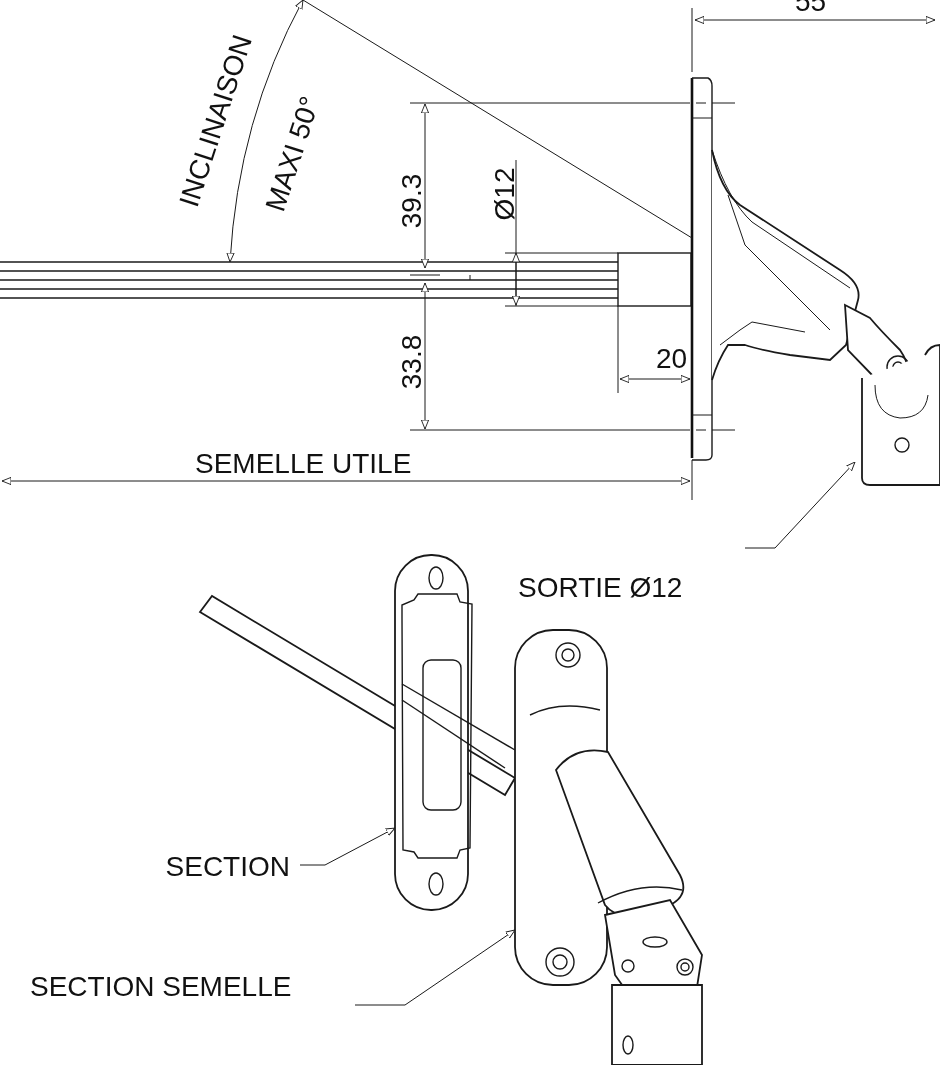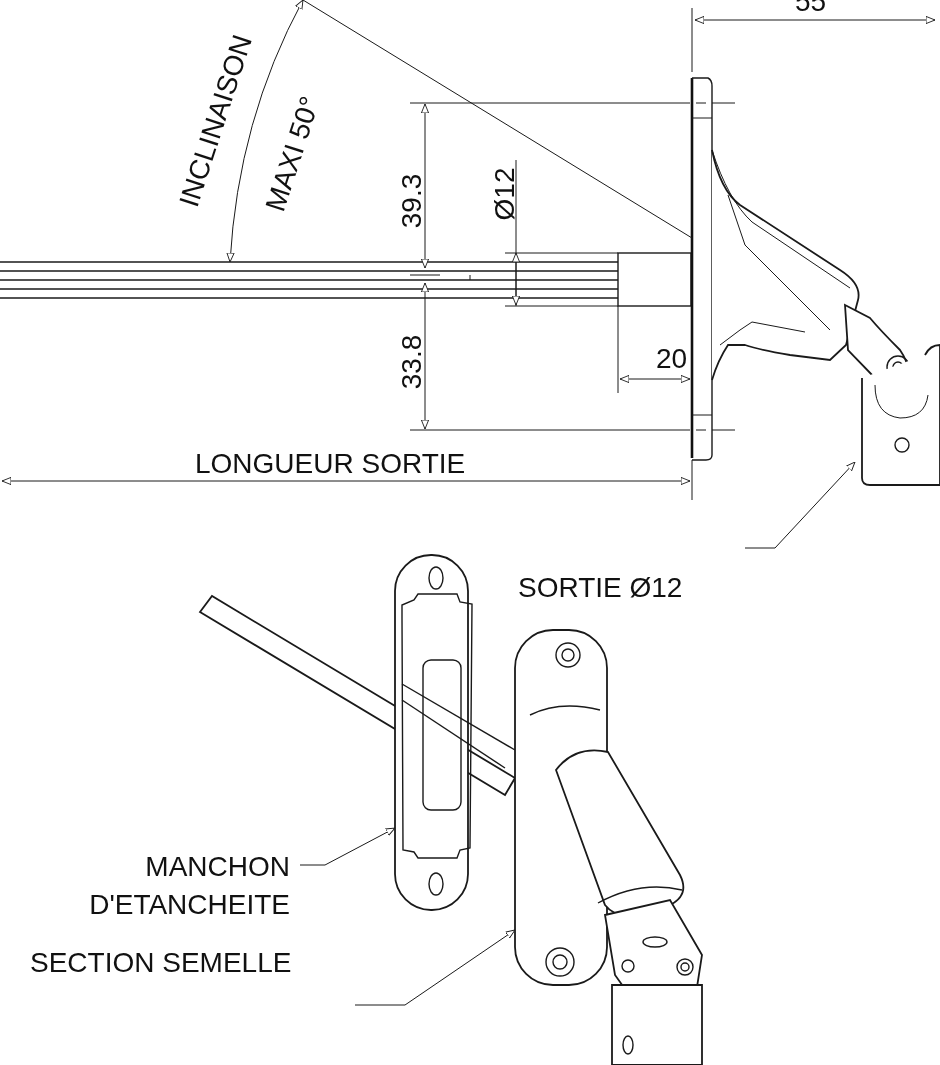--- a/index.html
+++ b/index.html
@@ -113,24 +113,23 @@
 
 <div style="position:absolute;left:116px;top:105px;width:200px;text-align:center;font-size:28px;transform:rotate(-72deg);transform-origin:center;color:#111;">INCLINAISON</div>
 <div style="position:absolute;left:213px;top:138px;width:160px;text-align:center;font-size:28px;transform:rotate(-72deg);transform-origin:center;color:#111;">MAXI 50°</div>
 
 <div style="position:absolute;left:795px;top:-14px;font-size:28px;color:#111;">55</div>
 
 <div style="position:absolute;left:362px;top:185px;width:100px;text-align:center;font-size:28px;transform:rotate(-90deg);color:#111;">39.3</div>
 <div style="position:absolute;left:362px;top:346px;width:100px;text-align:center;font-size:28px;transform:rotate(-90deg);color:#111;">33.8</div>
 <div style="position:absolute;left:455px;top:178px;width:100px;text-align:center;font-size:28px;transform:rotate(-90deg);color:#111;">Ø12</div>
 <div style="position:absolute;left:656px;top:343px;font-size:28px;color:#111;">20</div>
-<div style="position:absolute;left:195px;top:448px;font-size:28px;color:#111;">LONGUEUR SORTIE</div>
+<div style="position:absolute;left:195px;top:448px;font-size:28px;color:#111;">SEMELLE UTILE</div>
 
 <div style="position:absolute;left:518px;top:533px;font-size:28px;color:#111;margin-top:39px;">SORTIE Ø12</div>
 
 <div style="position:absolute;left:20px;top:848px;width:270px;text-align:right;font-size:28px;line-height:38px;color:#111;">
-  <div>MANCHON</div>
-  <div>D'ETANCHEITE</div>
+  <div>SECTION</div>
 </div>
 
-<div style="position:absolute;left:30px;top:944px;width:326px;text-align:right;font-size:28px;line-height:38px;color:#111;">
+<div style="position:absolute;left:30px;top:968px;width:326px;text-align:right;font-size:28px;line-height:38px;color:#111;">
   <div style="text-align:left;">SECTION SEMELLE</div>
 </div>
 
 </body></html>

